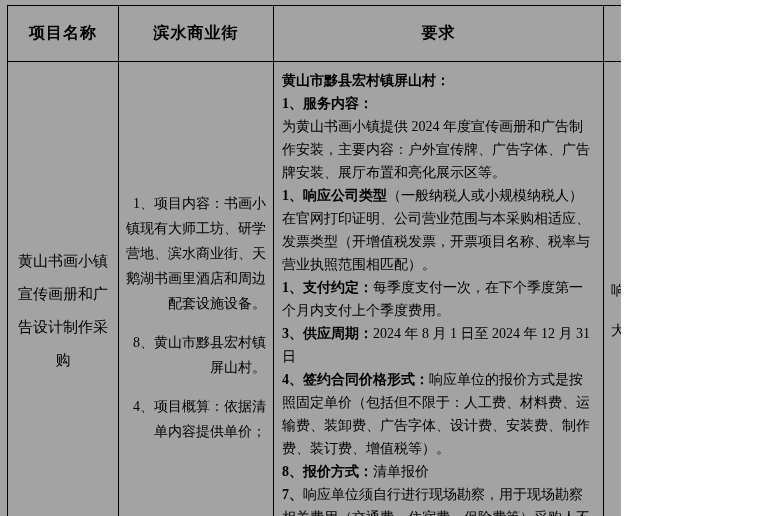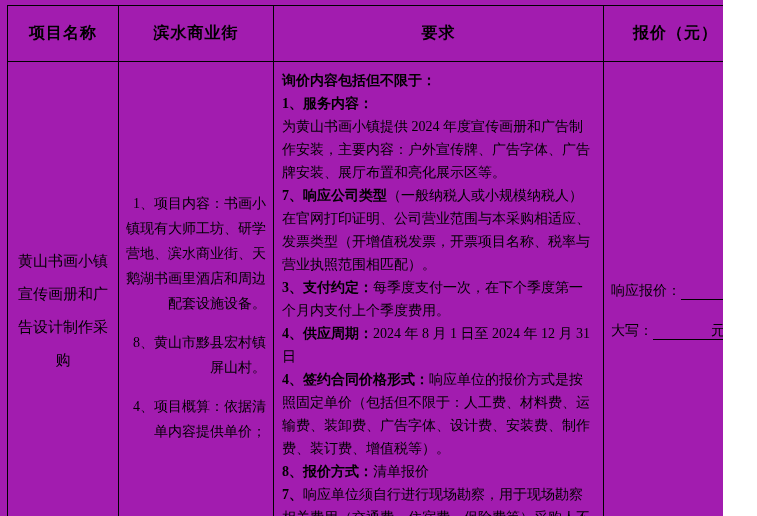--- a/index.html
+++ b/index.html
@@ -5,22 +5,22 @@
   * { box-sizing: border-box; }
   html, body {
     margin: 0; padding: 0;
     width: 757px; height: 516px;
     background: #ffffff;
     color: #000000;
     font-family: "Liberation Serif", "DejaVu Serif", serif;
   }
   .page {
     position: relative;
-    width: 723px; height: 516px;
-    background: #a21caf;
+    width: 621px; height: 516px;
+    background: #a3a3a3;
     overflow: hidden;
   }
   table.doc-table {
     position: absolute;
     left: 7px; top: 5px;
     width: 740px; height: 505px;
     border-collapse: collapse;
     table-layout: fixed;
   }
   .doc-table th, .doc-table td {
@@ -107,26 +107,26 @@
       <tr>
         <td class="name-cell">
           <div>黄山书画小镇宣传画册和广告设计制作采购</div>
         </td>
         <td class="desc-cell">
           <p>1、项目内容：书画小镇现有大师工坊、研学营地、滨水商业街、天鹅湖书画里酒店和周边配套设施设备。</p>
           <p>8、黄山市黟县宏村镇屏山村。</p>
           <p>4、项目概算：依据清单内容提供单价；</p>
         </td>
         <td class="req-cell">
-          <p><b>询价内容包括但不限于：</b><span></span></p>
+          <p><b>黄山市黟县宏村镇屏山村：</b><span></span></p>
           <p><b>1、服务内容：</b><span></span></p>
           <p><b></b><span>为黄山书画小镇提供 2024 年度宣传画册和广告制作安装，主要内容：户外宣传牌、广告字体、广告牌安装、展厅布置和亮化展示区等。</span></p>
-          <p><b>7、响应公司类型</b><span>（一般纳税人或小规模纳税人）在官网打印证明、公司营业范围与本采购相适应、发票类型（开增值税发票，开票项目名称、税率与营业执照范围相匹配）。</span></p>
-          <p><b>3、支付约定：</b><span>每季度支付一次，在下个季度第一个月内支付上个季度费用。</span></p>
-          <p><b>4、供应周期：</b><span>2024 年 8 月 1 日至 2024 年 12 月 31 日</span></p>
+          <p><b>1、响应公司类型</b><span>（一般纳税人或小规模纳税人）在官网打印证明、公司营业范围与本采购相适应、发票类型（开增值税发票，开票项目名称、税率与营业执照范围相匹配）。</span></p>
+          <p><b>1、支付约定：</b><span>每季度支付一次，在下个季度第一个月内支付上个季度费用。</span></p>
+          <p><b>3、供应周期：</b><span>2024 年 8 月 1 日至 2024 年 12 月 31 日</span></p>
           <p><b>4、签约合同价格形式：</b><span>响应单位的报价方式是按照固定单价（包括但不限于：人工费、材料费、运输费、装卸费、广告字体、设计费、安装费、制作费、装订费、增值税等）。</span></p>
           <p><b>8、报价方式：</b><span>清单报价</span></p>
           <p><b>7、</b><span>响应单位须自行进行现场勘察，用于现场勘察相关费用（交通费、住宿费、保险费等）采购人不承担。</span></p>
         </td>
         <td class="quote-cell">
           <div class="quote-line">
             <span>响应报价：</span><span class="blank blank1"><span class="unit">元</span></span>
           </div>
           <div class="quote-line">
             <span>大写：</span><span class="blank blank2"><span class="unit">元</span></span>

